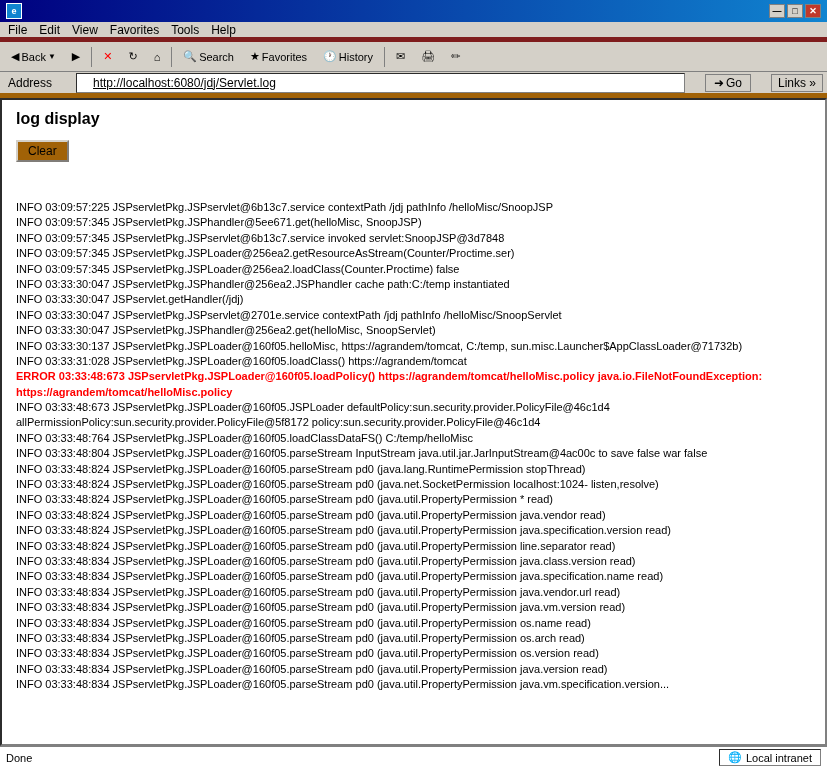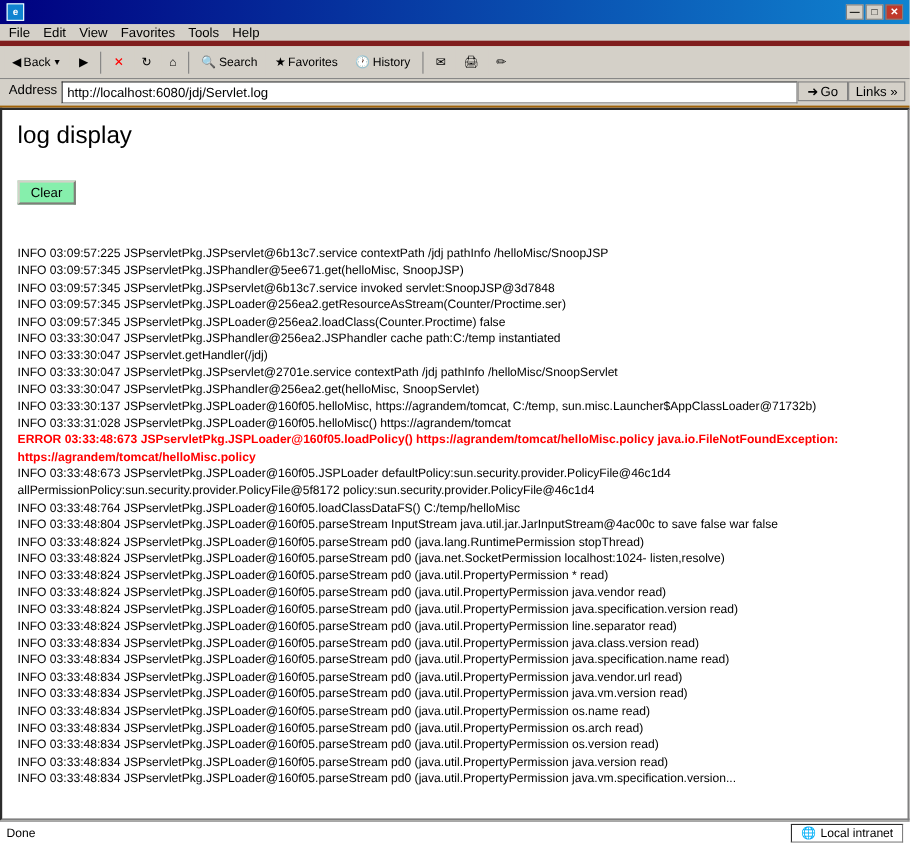--- a/index.html
+++ b/index.html
@@ -61,35 +61,36 @@
       font-size: 11px;
       cursor: pointer;
       display: flex; align-items: center; gap: 2px;
       height: 24px;
     }
     .toolbar-sep { width: 1px; background: #808080; height: 20px; margin: 0 2px; }
 
     
     .address-bar {
       background: #d4d0c8;
-      border-bottom: 2px solid #a16207;
-      display: flex;
-      align-items: flex-start;
+      border-bottom: 5px solid #a16207;
+      display: flex;
+      align-items: center;
       padding: 2px 4px;
-      gap: 0;
+      gap: 20px;
       height: 26px;
     }
     .address-label { font-size: 12px; padding: 0 4px; }
     .address-input {
       flex: 1;
       height: 20px;
       border: 1px inset #808080;
       background: white;
       font-size: 12px;
-      padding: 0 4px;
+      padding: 0 16px;
+      text-decoration: underline;
     }
     .go-btn {
       background: #d4d0c8;
       border: 1px solid #808080;
       padding: 1px 8px;
       font-size: 12px;
       cursor: pointer;
       display: flex; align-items: center; gap: 2px;
     }
     .links-btn {
@@ -104,26 +105,26 @@
     .main-content {
       background: white;
       margin: 0;
       padding: 10px 14px;
       height: calc(768px - 22px - 20px - 30px - 26px - 22px);
       overflow-y: scroll;
       overflow-x: hidden;
       border: 2px inset #808080;
     }
     .page-title {
-      font-size: 22px;
-      font-weight: normal;
-      margin-bottom: 28px;
+      font-size: 16px;
+      font-weight: bold;
+      margin-bottom: 12px;
     }
     .clear-btn {
-      background: #86efac;
+      background: #a16207;
       border: 2px outset #d4d0c8;
       padding: 2px 10px;
       font-size: 12px;
       cursor: pointer;
       margin-bottom: 14px;
       text-align: right;
     }
     .log-area {
       font-family: Liberation Sans, sans-serif;
       font-size: 11px;
@@ -248,21 +249,21 @@
     <div class="log-line">INFO 03:09:57:225 JSPservletPkg.JSPservlet@6b13c7.service contextPath /jdj pathInfo /helloMisc/SnoopJSP</div>
         <div class="log-line">INFO 03:09:57:345 JSPservletPkg.JSPhandler@5ee671.get(helloMisc, SnoopJSP)</div>
         <div class="log-line">INFO 03:09:57:345 JSPservletPkg.JSPservlet@6b13c7.service invoked servlet:SnoopJSP@3d7848</div>
         <div class="log-line">INFO 03:09:57:345 JSPservletPkg.JSPLoader@256ea2.getResourceAsStream(Counter/Proctime.ser)</div>
         <div class="log-line">INFO 03:09:57:345 JSPservletPkg.JSPLoader@256ea2.loadClass(Counter.Proctime) false</div>
         <div class="log-line">INFO 03:33:30:047 JSPservletPkg.JSPhandler@256ea2.JSPhandler cache path:C:/temp instantiated</div>
         <div class="log-line">INFO 03:33:30:047 JSPservlet.getHandler(/jdj)</div>
         <div class="log-line">INFO 03:33:30:047 JSPservletPkg.JSPservlet@2701e.service contextPath /jdj pathInfo /helloMisc/SnoopServlet</div>
         <div class="log-line">INFO 03:33:30:047 JSPservletPkg.JSPhandler@256ea2.get(helloMisc, SnoopServlet)</div>
         <div class="log-line">INFO 03:33:30:137 JSPservletPkg.JSPLoader@160f05.helloMisc, https://agrandem/tomcat, C:/temp, sun.misc.Launcher$AppClassLoader@71732b)</div>
-        <div class="log-line">INFO 03:33:31:028 JSPservletPkg.JSPLoader@160f05.helloMisc() https://agrandem/tomcat</div>
+        <div class="log-line">INFO 03:33:31:028 JSPservletPkg.JSPLoader@160f05.loadClass() https://agrandem/tomcat</div>
         <div class="log-error">ERROR 03:33:48:673 JSPservletPkg.JSPLoader@160f05.loadPolicy() https://agrandem/tomcat/helloMisc.policy java.io.FileNotFoundException: https://agrandem/tomcat/helloMisc.policy</div>
         <div class="log-line">INFO 03:33:48:673 JSPservletPkg.JSPLoader@160f05.JSPLoader defaultPolicy:sun.security.provider.PolicyFile@46c1d4</div>
         <div class="log-line">allPermissionPolicy:sun.security.provider.PolicyFile@5f8172 policy:sun.security.provider.PolicyFile@46c1d4</div>
         <div class="log-line">INFO 03:33:48:764 JSPservletPkg.JSPLoader@160f05.loadClassDataFS() C:/temp/helloMisc</div>
         <div class="log-line">INFO 03:33:48:804 JSPservletPkg.JSPLoader@160f05.parseStream InputStream java.util.jar.JarInputStream@4ac00c to save false war false</div>
         <div class="log-line">INFO 03:33:48:824 JSPservletPkg.JSPLoader@160f05.parseStream pd0 (java.lang.RuntimePermission stopThread)</div>
         <div class="log-line">INFO 03:33:48:824 JSPservletPkg.JSPLoader@160f05.parseStream pd0 (java.net.SocketPermission localhost:1024- listen,resolve)</div>
         <div class="log-line">INFO 03:33:48:824 JSPservletPkg.JSPLoader@160f05.parseStream pd0 (java.util.PropertyPermission * read)</div>
         <div class="log-line">INFO 03:33:48:824 JSPservletPkg.JSPLoader@160f05.parseStream pd0 (java.util.PropertyPermission java.vendor read)</div>
         <div class="log-line">INFO 03:33:48:824 JSPservletPkg.JSPLoader@160f05.parseStream pd0 (java.util.PropertyPermission java.specification.version read)</div>

